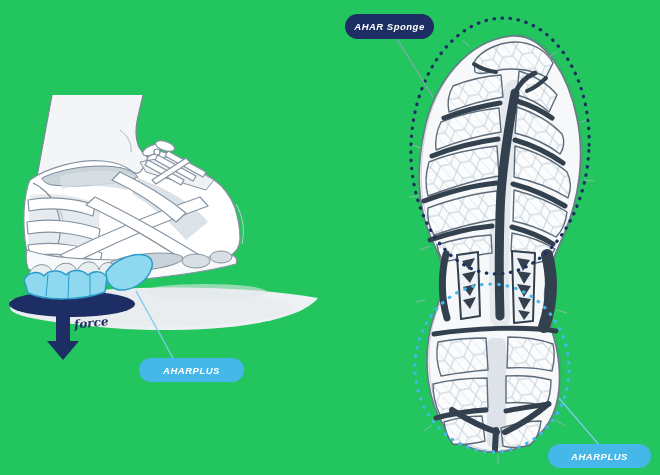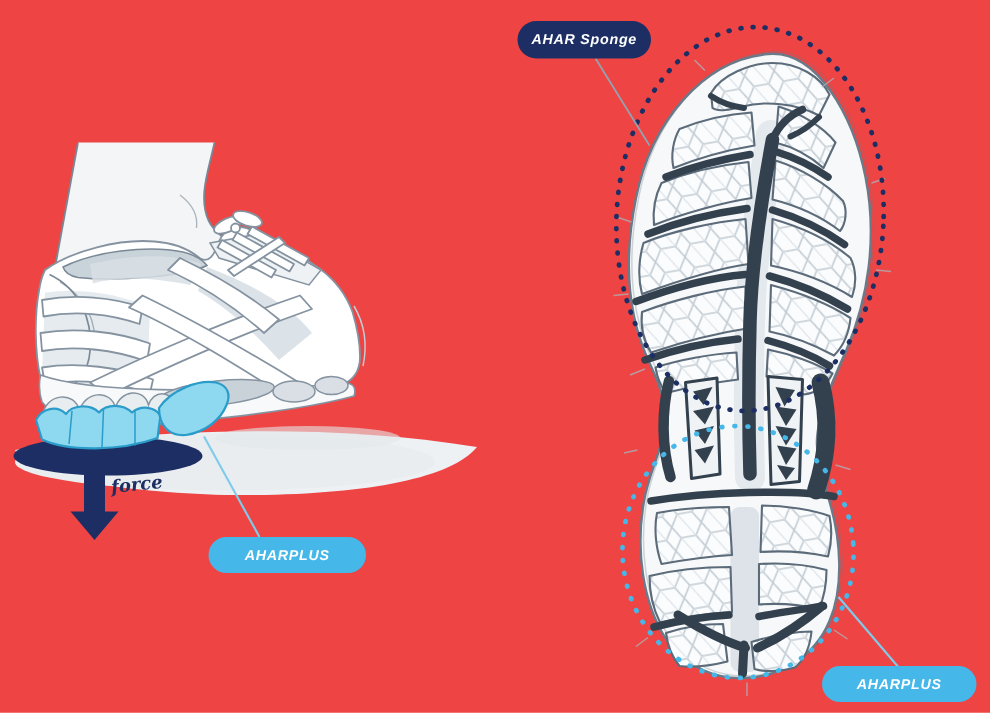--- a/index.html
+++ b/index.html
@@ -1,20 +1,20 @@
 <!DOCTYPE html>
 <html style="--navy: #1c2e63; --cyan: #45b7e8; --cyan_fill: #8ed9f0; --cyan_stroke: #2b9cc9; --leader_cyan: #7ecbeb; --leader_gray: #95a1ae; --sketch_line: #7a8896; --groove_dark: #33404e; --mesh_line: #c2ccd4; --shadow_gray: #e9edef;"><head>
 <meta charset="utf-8">
 <style>
   html,body{margin:0;padding:0}
   body{
     width:660px;height:475px;overflow:hidden;background:#ffffff;
     font-family:"Liberation Sans",sans-serif;
   }
-  .stage{position:relative;width:660px;height:475px;background:#ef4444}
+  .stage{position:relative;width:660px;height:475px;background:#22c55e}
   svg.art{position:absolute;left:0;top:0}
 
   
   .pill{
     position:absolute;display:flex;align-items:center;justify-content:center;
     border-radius:13px;color:#ffffff;
     font:italic 700 9.5px "Liberation Sans",sans-serif;letter-spacing:.5px;
     white-space:nowrap;
   }
   .pill.navy{background:var(--navy,#1c2e63)}

